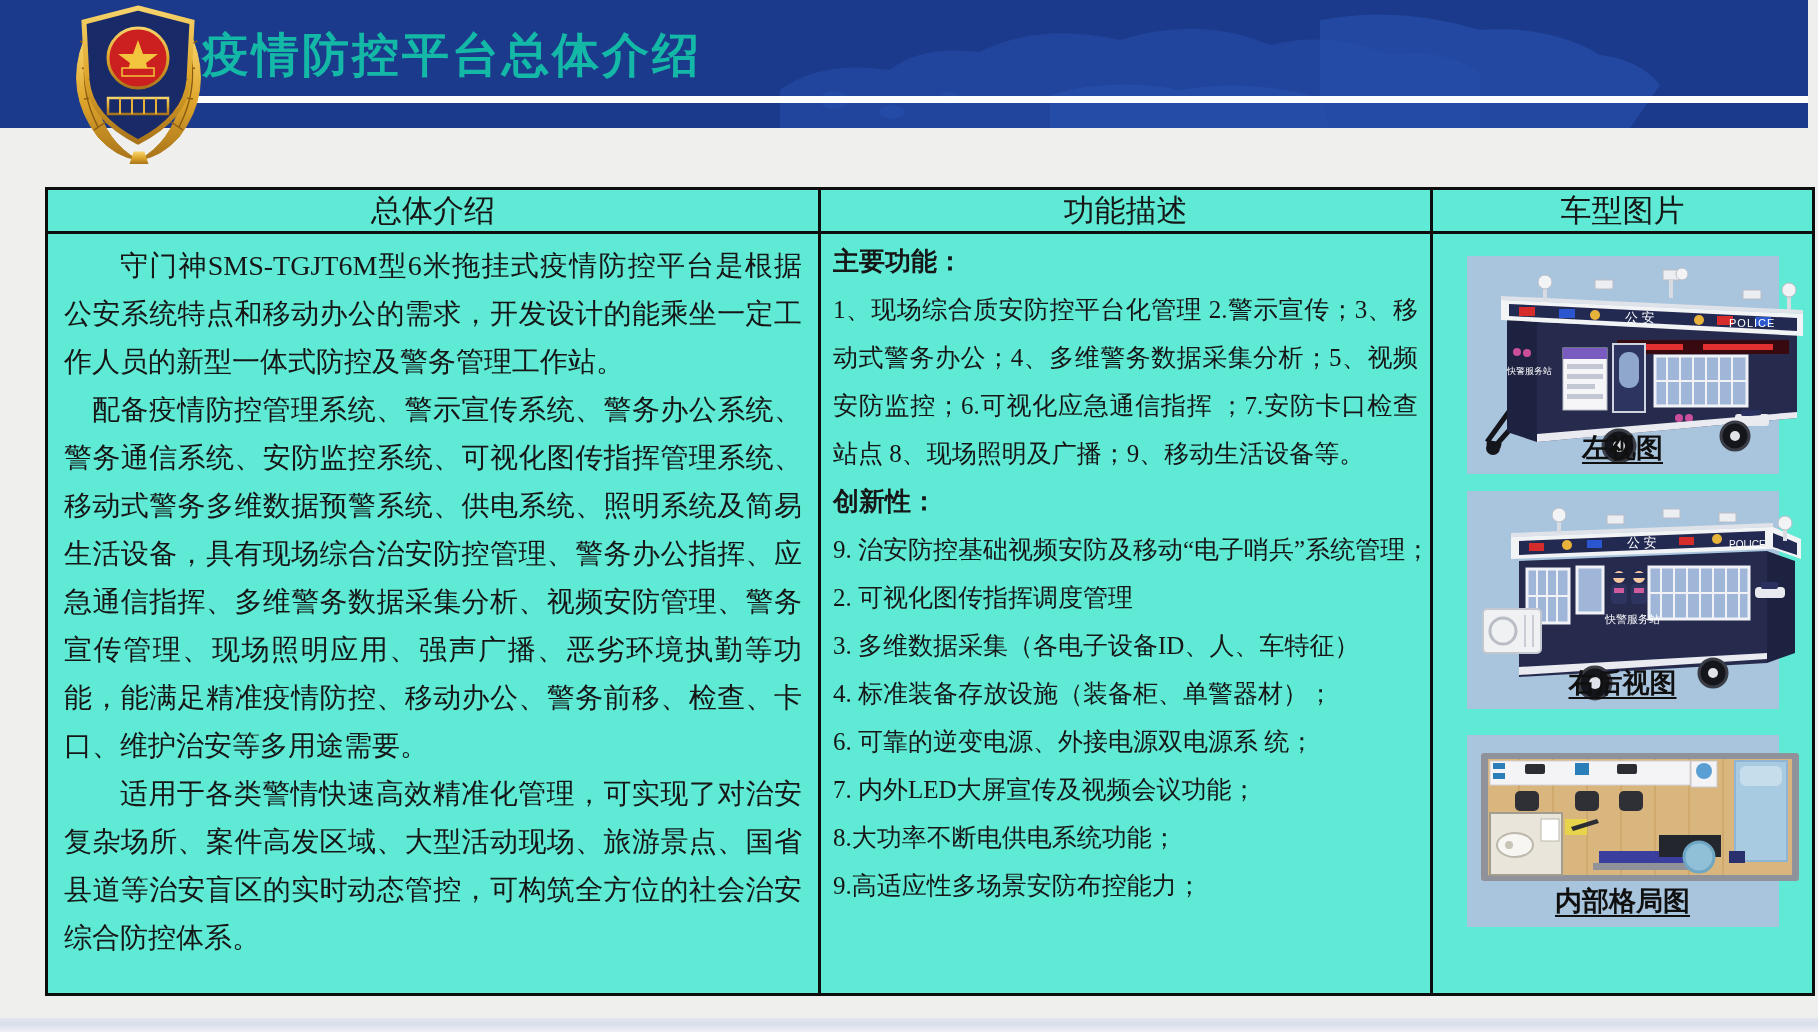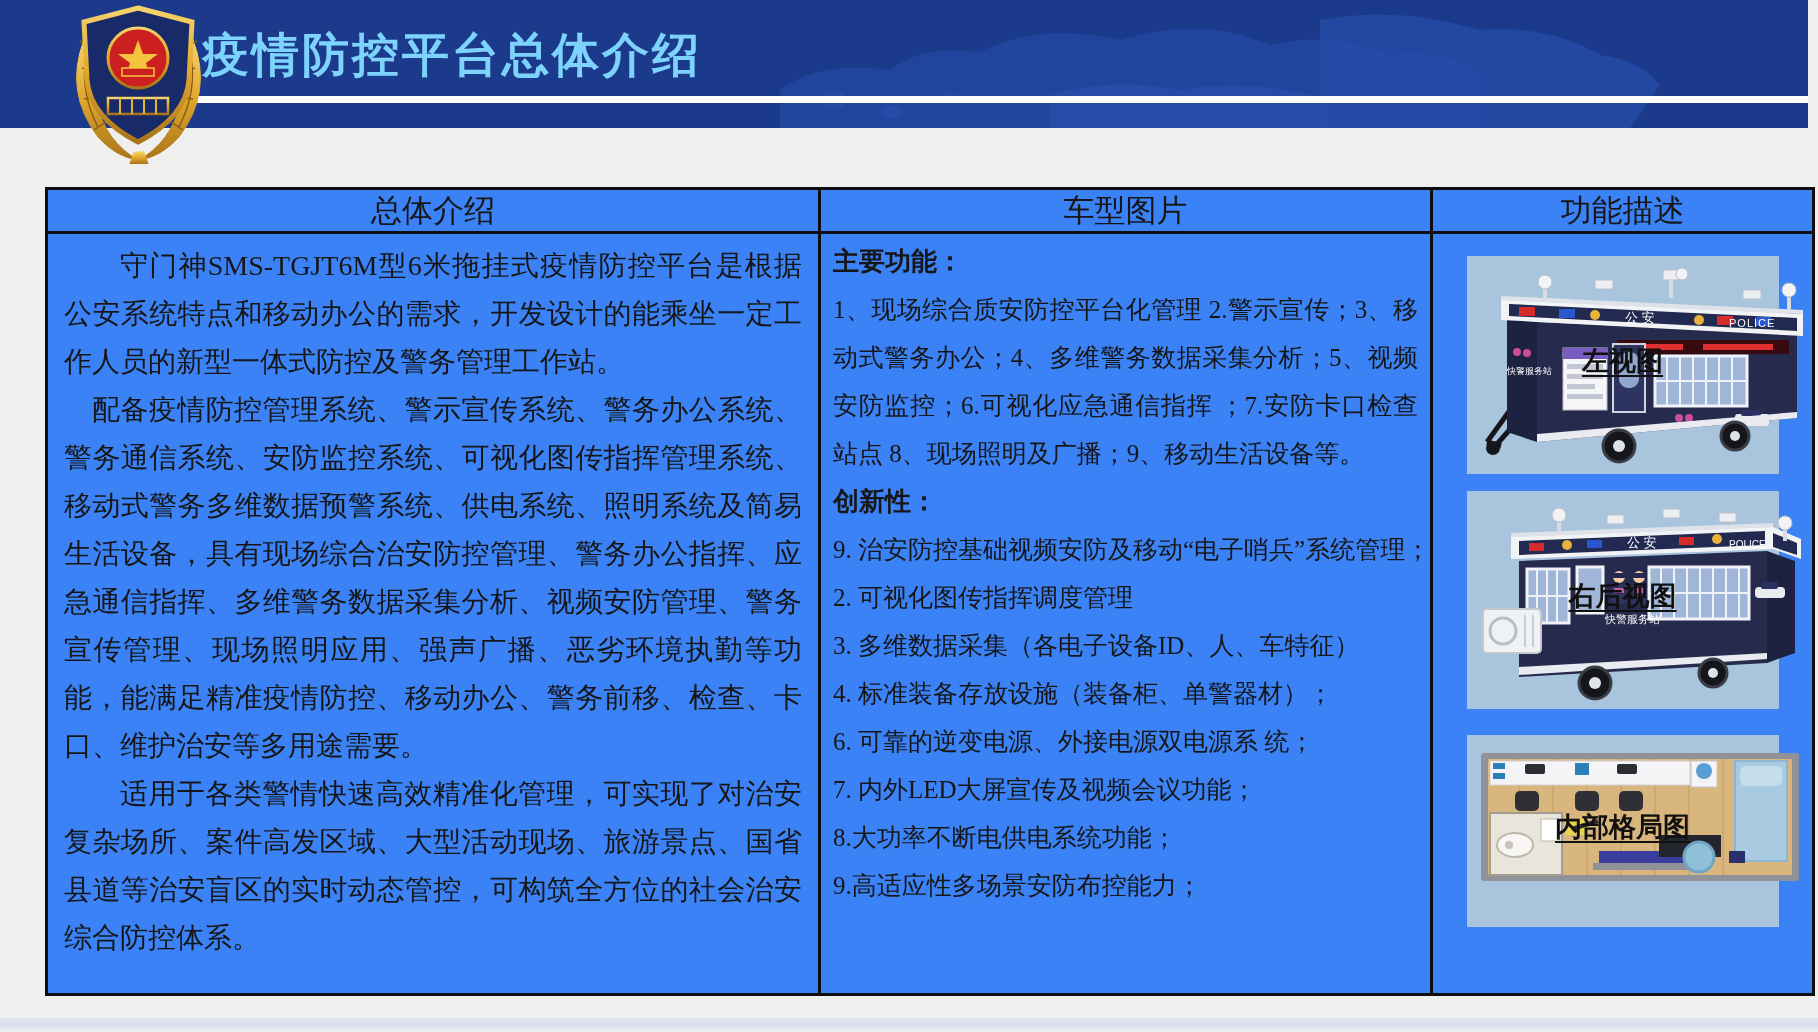--- a/index.html
+++ b/index.html
@@ -14,29 +14,29 @@
     position:absolute;left:0;top:0;width:1808px;height:128px;
     background:#1c3a8c;overflow:hidden;
   }
   .hdr .mapblobs{position:absolute;left:0;top:0;width:100%;height:100%;}
   .hdr-line{
     position:absolute;left:190px;top:96px;width:1618px;height:7px;background:#ffffff;z-index:3;
   }
   .hdr-title{
     position:absolute;left:202px;top:24px;z-index:3;
     font-family:"Liberation Sans","DejaVu Sans",sans-serif;
-    font-weight:900;font-size:47px;letter-spacing:3px;color:#7dd3fc;
+    font-weight:900;font-size:47px;letter-spacing:3px;color:#14b8a6;
   }
   .badge{
     position:absolute;left:46px;top:2px;width:185px;height:162px;z-index:4;
   }
   
   .tbl{
     position:absolute;left:45px;top:187px;width:1764px;height:803px;
-    border:3px solid #0e0e0e;background:#3b82f6;
+    border:3px solid #0e0e0e;background:#5eead4;
     display:grid;grid-template-columns:770px 612px 1fr;grid-template-rows:44px 1fr;
   }
   .th{
     display:flex;align-items:center;justify-content:center;
     font-size:31px;font-weight:500;border-bottom:3px solid #0e0e0e;
   }
   .bl{border-left:3px solid #0e0e0e;}
   .cell{position:relative;overflow:hidden;}
   
   .col1{padding:8px 16px 0 16px;font-size:28px;line-height:48px;text-align:justify;}
@@ -44,21 +44,21 @@
   .ind2{text-indent:2em;}
   .ind1{text-indent:1em;}
   
   .col2{padding:4px 12px 16px 12px;font-size:25px;line-height:48px;text-align:justify;}
   .sec-title{font-weight:bold;font-size:26px;}
   .inno{white-space:nowrap;}
   
   .col3{display:flex;flex-direction:column;align-items:center;}
   .panel{
     width:312px;background:#a9c5dd;position:relative;
-    display:flex;flex-direction:column;align-items:center;justify-content:center;
+    display:flex;flex-direction:column;align-items:center;justify-content:flex-end;
   }
   .p1{height:218px;margin-top:22px;}
   .p2{height:218px;margin-top:17px;}
   .p3{height:192px;margin-top:26px;}
   .panel svg{position:absolute;left:0;top:0;}
   .cap{
     position:relative;z-index:2;margin-bottom:8px;
     font-weight:bold;font-size:27px;color:#101010;
     text-decoration:underline;text-underline-offset:5px;
   }
@@ -124,22 +124,22 @@
     <line x1="74" y1="96" x2="74" y2="112"></line>
       <line x1="86" y1="96" x2="86" y2="112"></line>
     <line x1="98" y1="96" x2="98" y2="112"></line>
       <line x1="110" y1="96" x2="110" y2="112"></line>
   </g>
 </svg>
 
 <div class="tbl">
 
   <div class="th">总体介绍</div>
+  <div class="th bl">功能描述</div>
   <div class="th bl">车型图片</div>
-  <div class="th bl">功能描述</div>
 
   <div class="cell col1">
     <p class="ind2">守门神SMS-TGJT6M型6米拖挂式疫情防控平台是根据公安系统特点和移动办公的需求，开发设计的能乘坐一定工作人员的新型一体式防控及警务管理工作站。</p>
     <p class="ind1">配备疫情防控管理系统、警示宣传系统、警务办公系统、警务通信系统、安防监控系统、可视化图传指挥管理系统、移动式警务多维数据预警系统、供电系统、照明系统及简易生活设备，具有现场综合治安防控管理、警务办公指挥、应急通信指挥、多维警务数据采集分析、视频安防管理、警务宣传管理、现场照明应用、强声广播、恶劣环境执勤等功能，能满足精准疫情防控、移动办公、警务前移、检查、卡口、维护治安等多用途需要。</p>
     <p class="ind2">适用于各类警情快速高效精准化管理，可实现了对治安复杂场所、案件高发区域、大型活动现场、旅游景点、国省县道等治安盲区的实时动态管控，可构筑全方位的社会治安综合防控体系。</p>
   </div>
 
   <div class="cell col2 bl">
     <div class="sec-title">主要功能：</div>
     <div>1、现场综合质安防控平台化管理 2.警示宣传；3、移动式警务办公；4、多维警务数据采集分析；5、视频安防监控；6.可视化应急通信指挥 ；7.安防卡口检查站点 8、现场照明及广播；9、移动生活设备等。</div>

